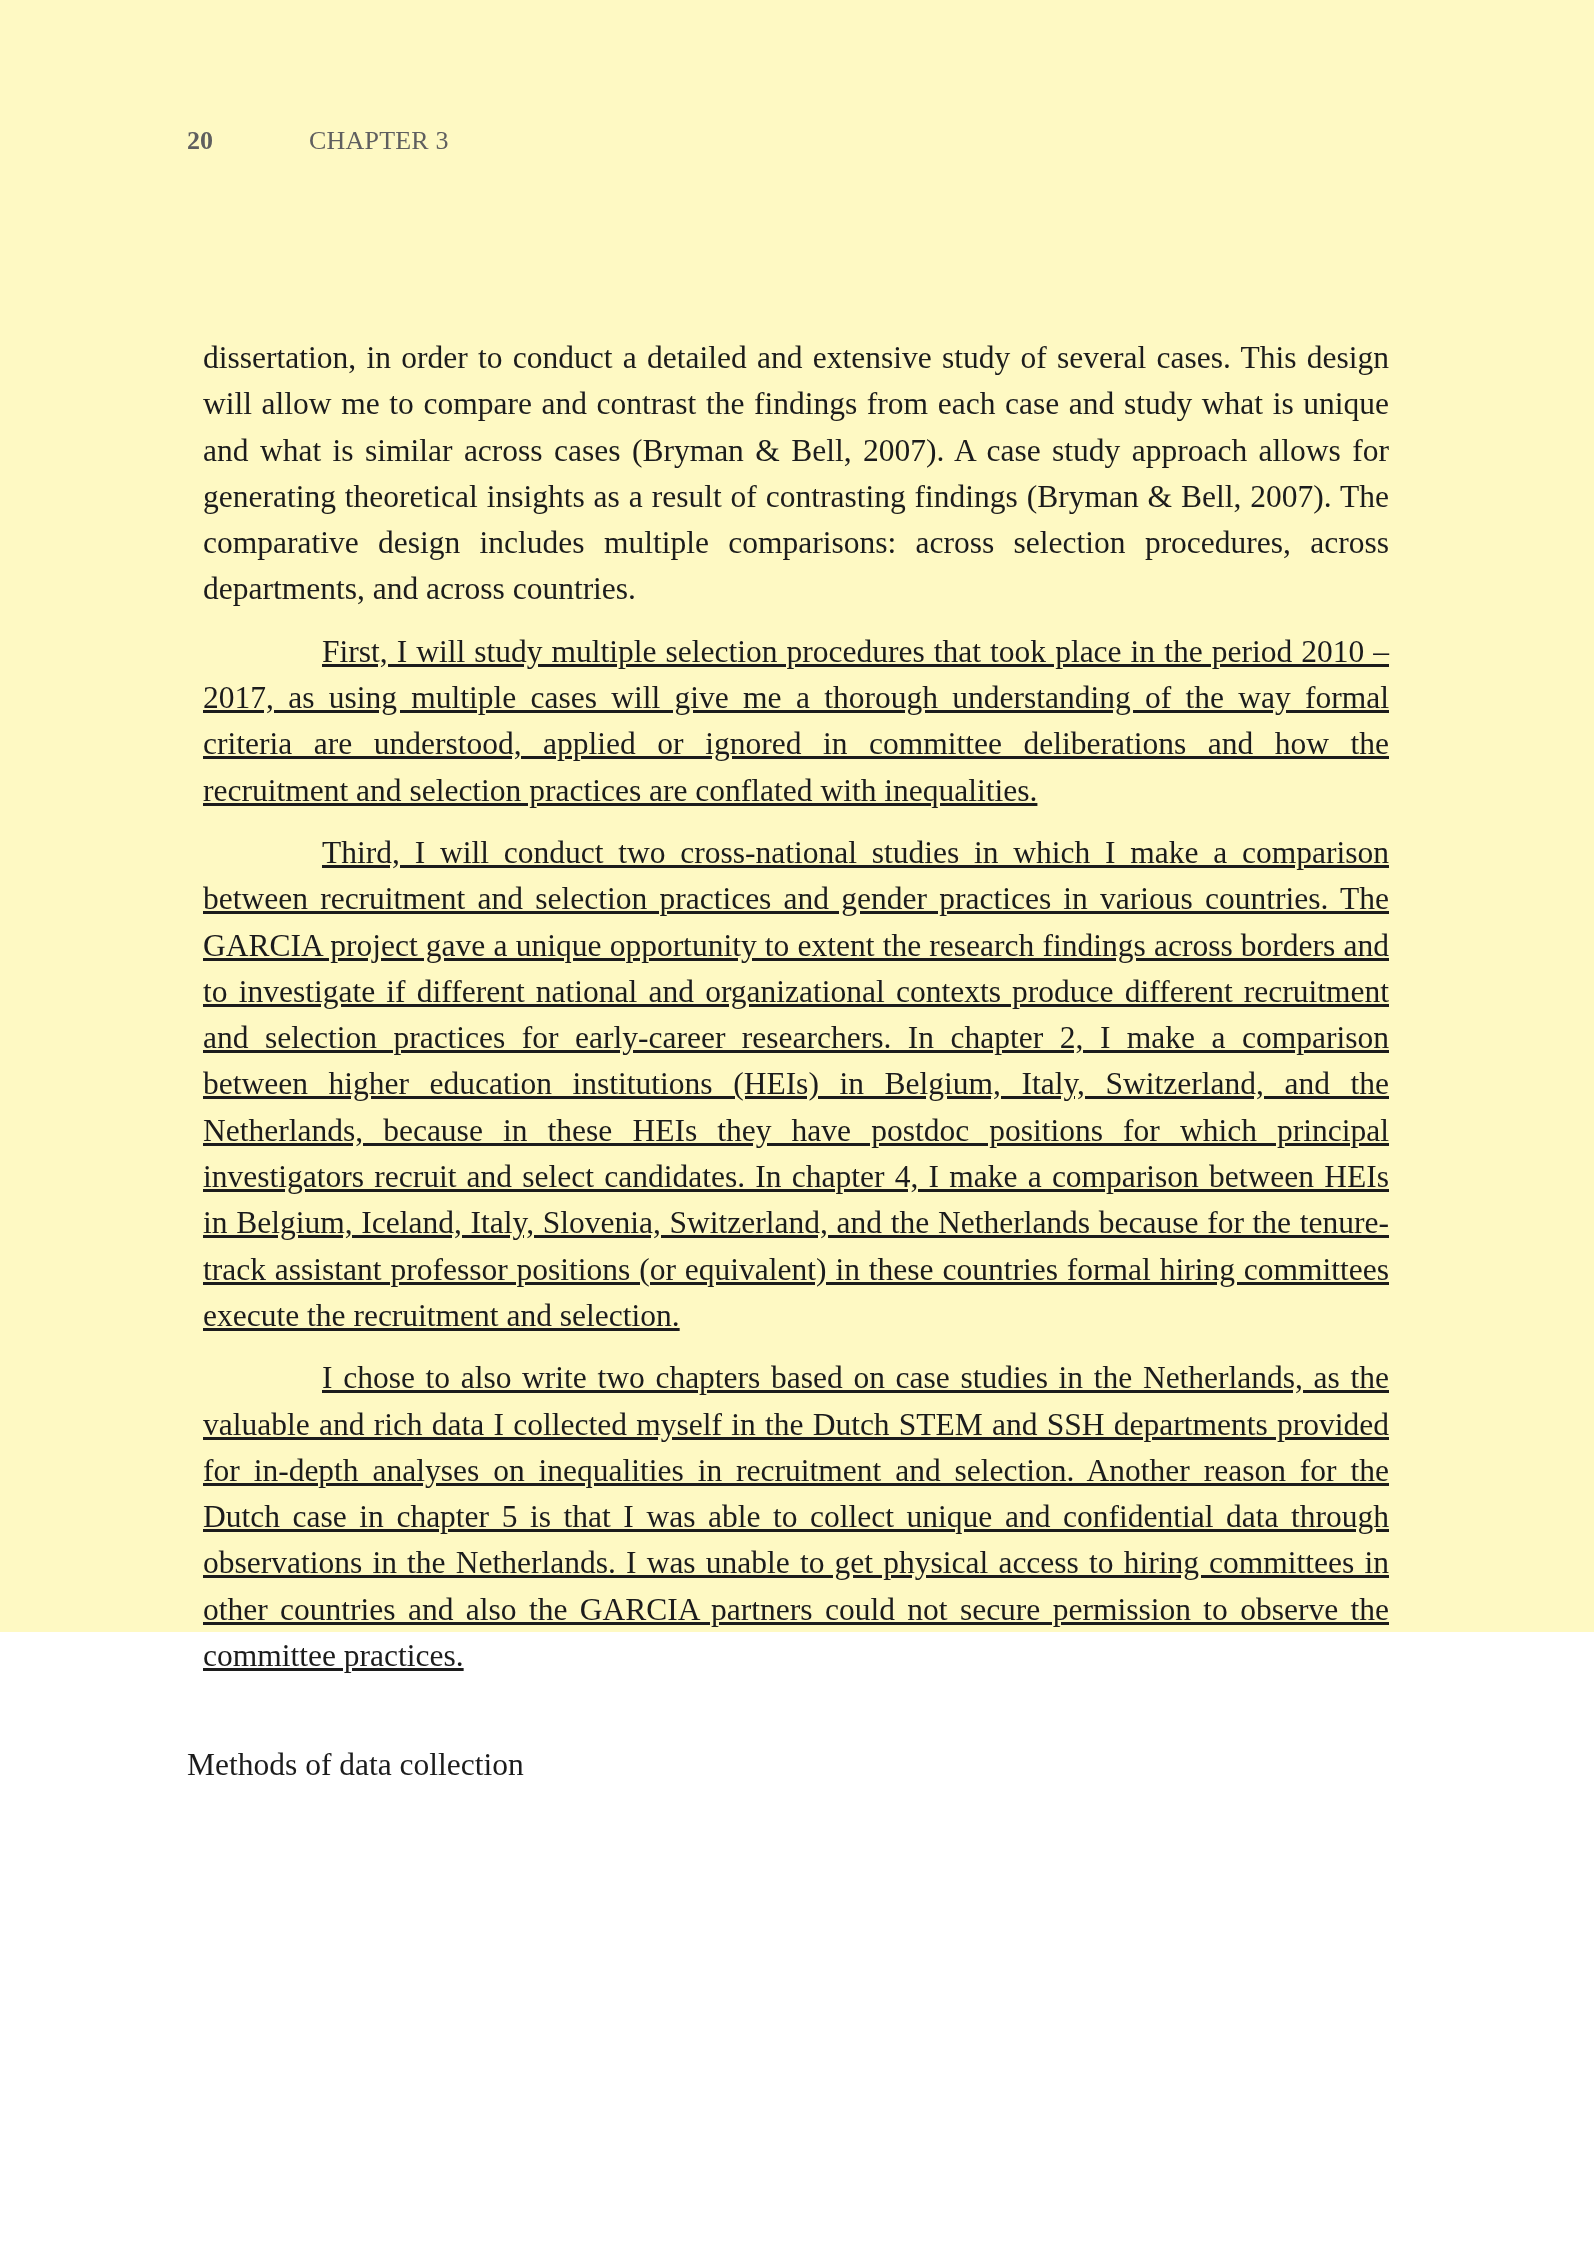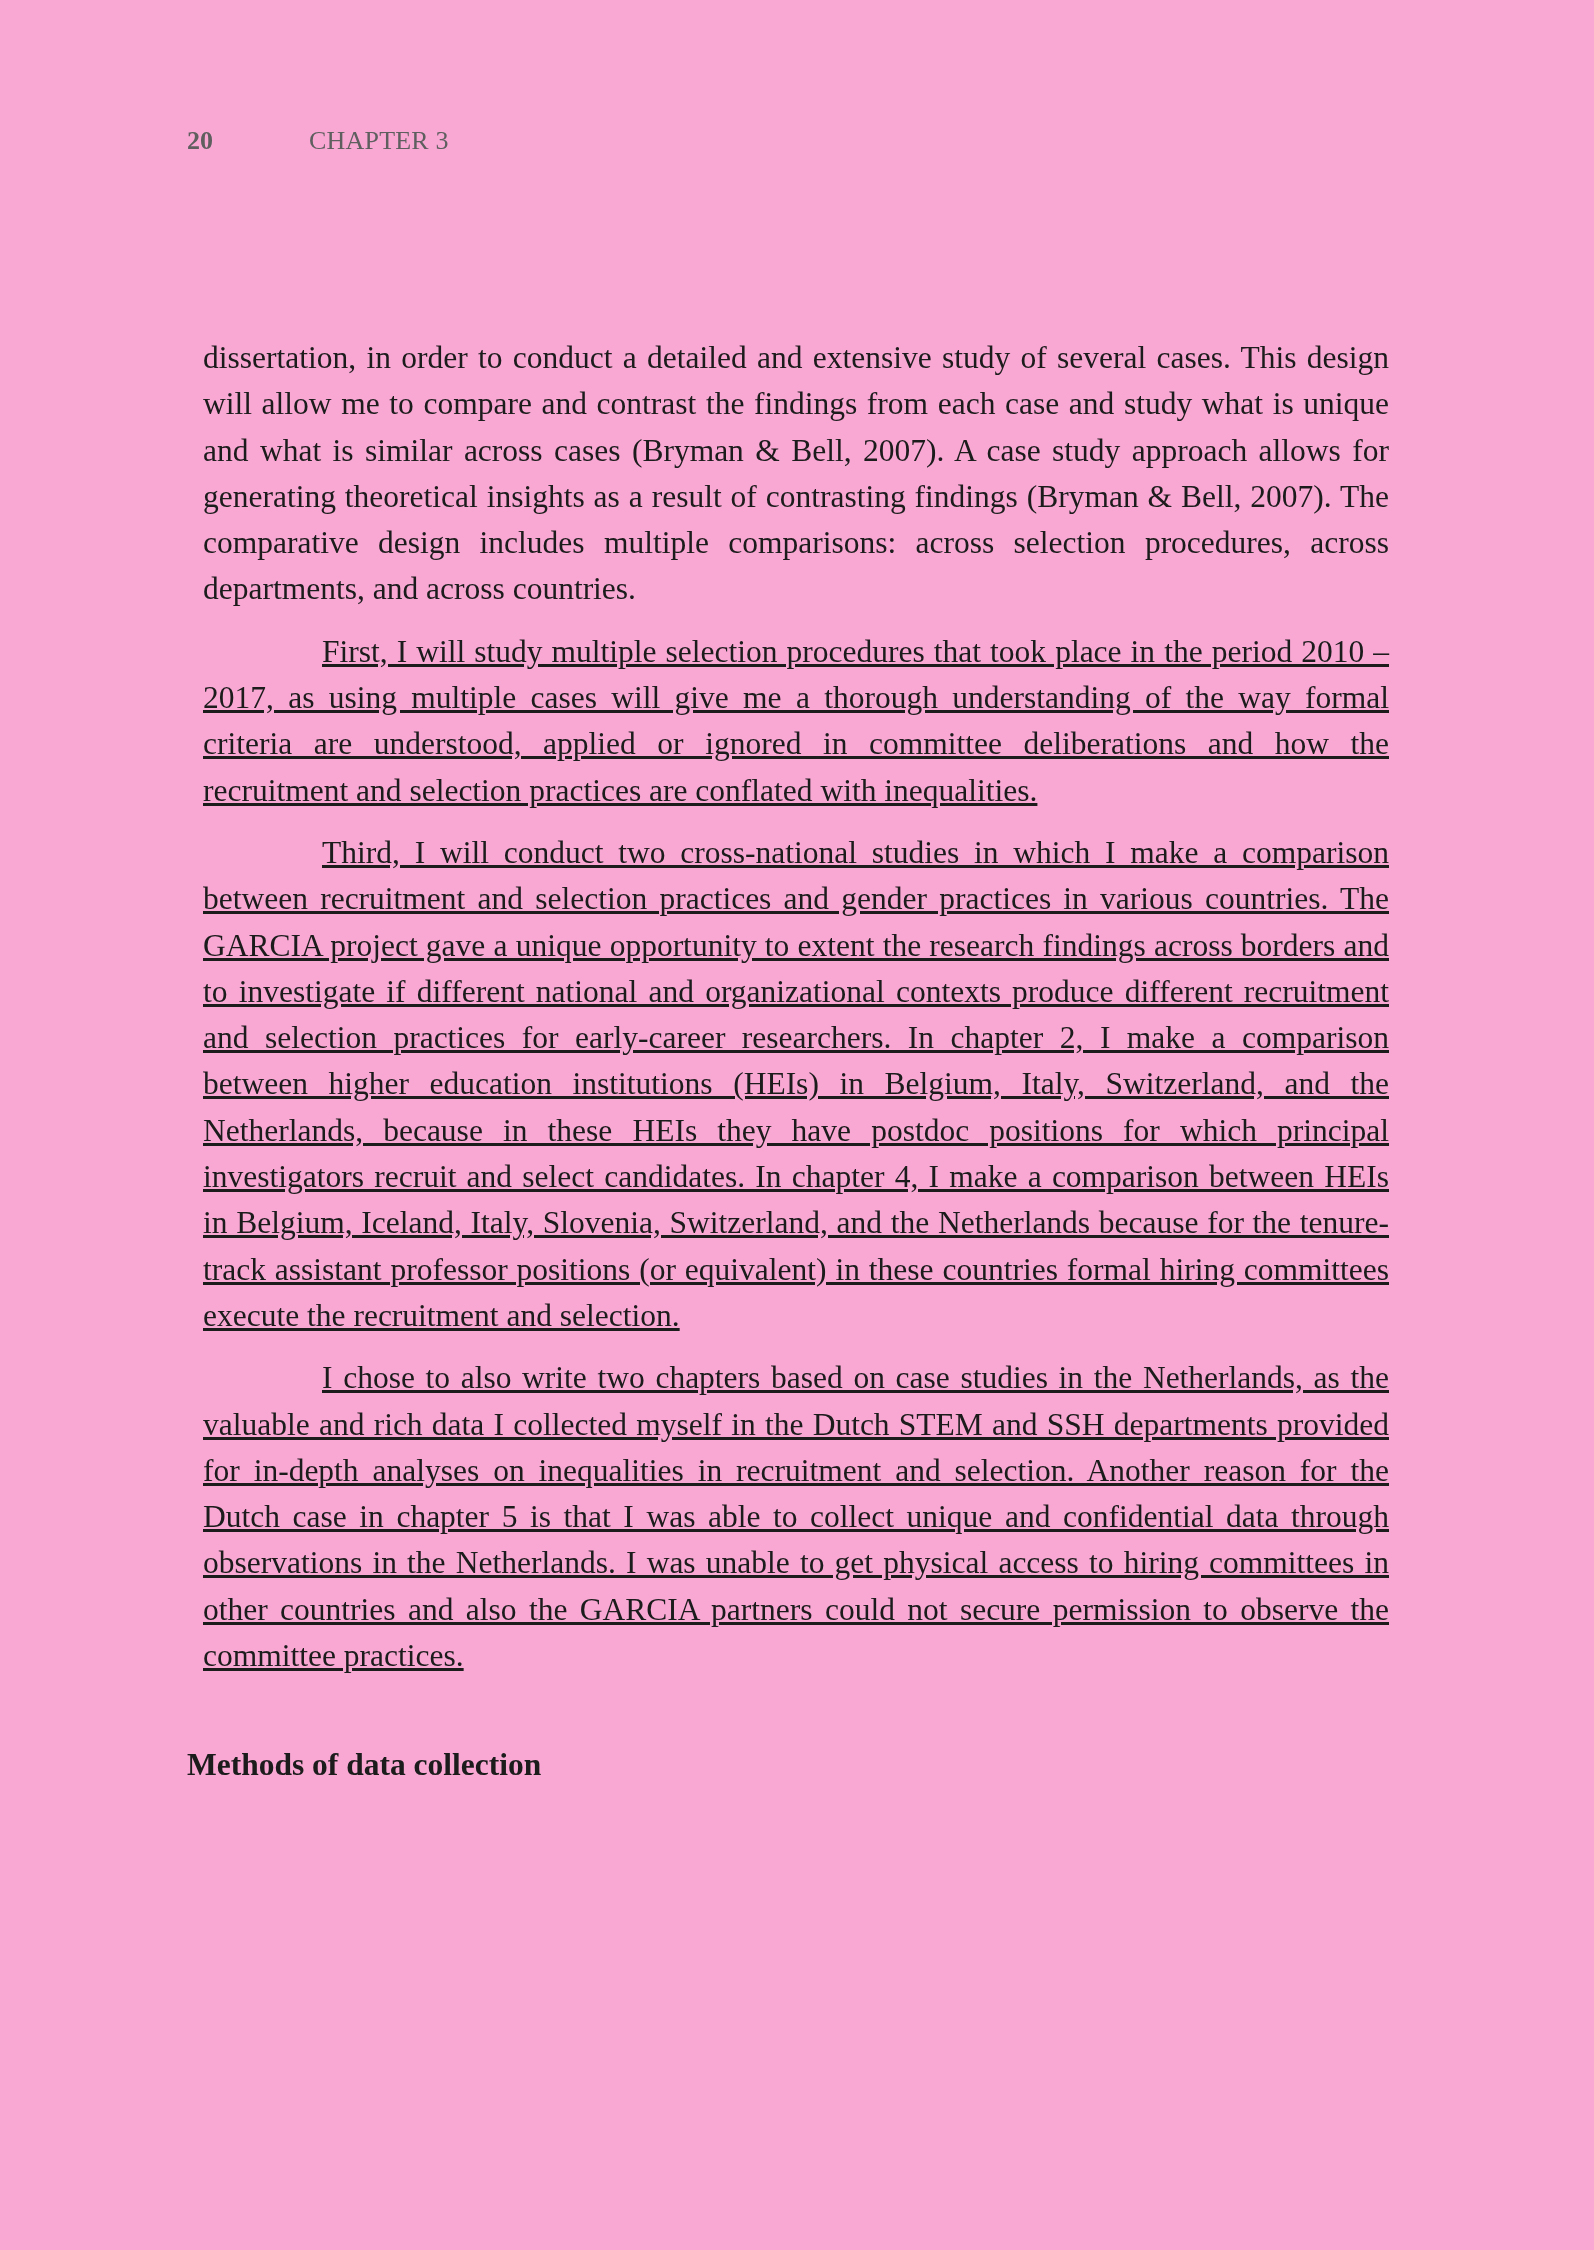--- a/index.html
+++ b/index.html
@@ -1,33 +1,33 @@
 <!DOCTYPE html>
 <html><head>
 <meta charset="utf-8">
 <style>
   html, body { margin: 0; padding: 0; background: #ffffff; }
   body { width: 1594px; height: 2250px; position: relative; overflow: hidden; }
-  .page { position: absolute; left: 0; top: 0; width: 1594px; height: 2250px; background: #f9a8d4; }
+  .page { position: absolute; left: 0; top: 0; width: 1594px; height: 1632px; background: #fef9c3; }
   .running-head {
     position: absolute; left: 187px; top: 124px; height: 34px;
     font-family: "Liberation Serif", "DejaVu Serif", serif;
     font-size: 26px; color: #5f5f5f; line-height: 34px; white-space: nowrap;
   }
   .running-head .pg { position: absolute; left: 0; top: 0; font-weight: bold; }
   .running-head .chap { position: absolute; left: 122px; top: 0; letter-spacing: 0.2px; }
   .body-text {
     position: absolute; left: 187px; top: 319px; width: 1218px;
     font-family: "Liberation Serif", "DejaVu Serif", serif;
     font-size: 31.5px; line-height: 46.3px; color: #1c1c1c;
   }
   .body-text p { margin: 16px; text-align: justify; }
   .body-text p.indent { text-indent: 119px; text-decoration: underline; }
   .body-text .blank { height: 46.3px; }
-  .body-text h3 { margin: 0; font-weight: bold; font-size: 31.5px; line-height: 46.3px; }
+  .body-text h3 { margin: 0; font-weight: normal; font-size: 31.5px; line-height: 46.3px; }
 </style>
 </head>
 <body>
 
 <div class="page">
   <div class="running-head">
     <span class="pg">20</span>
     <span class="chap">CHAPTER 3</span>
   </div>
 

